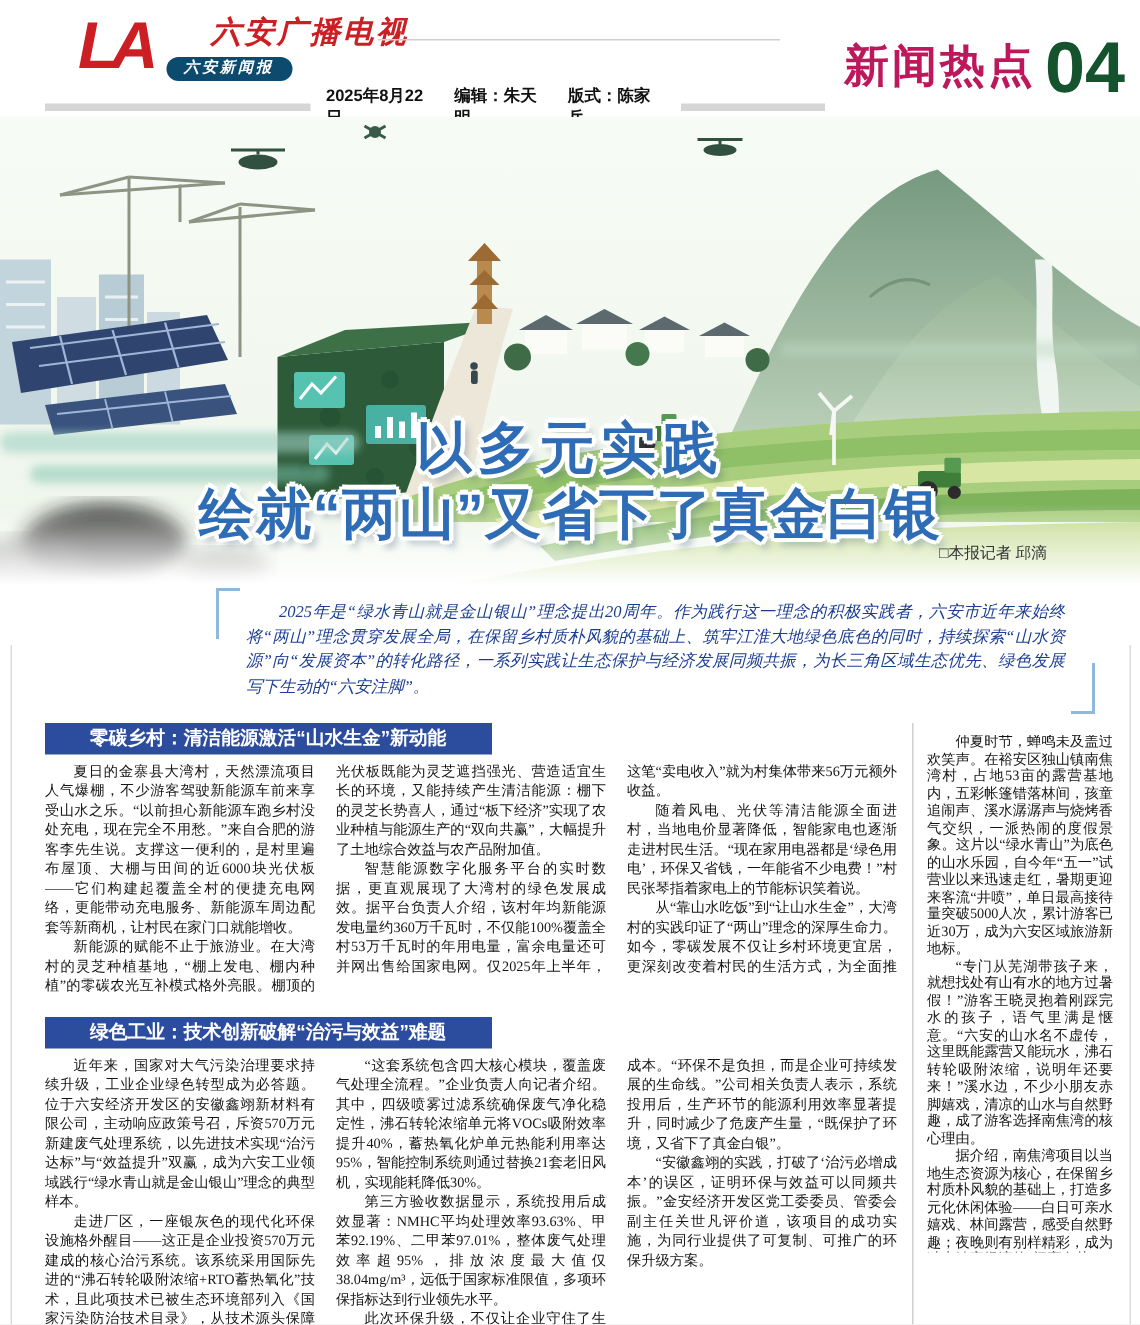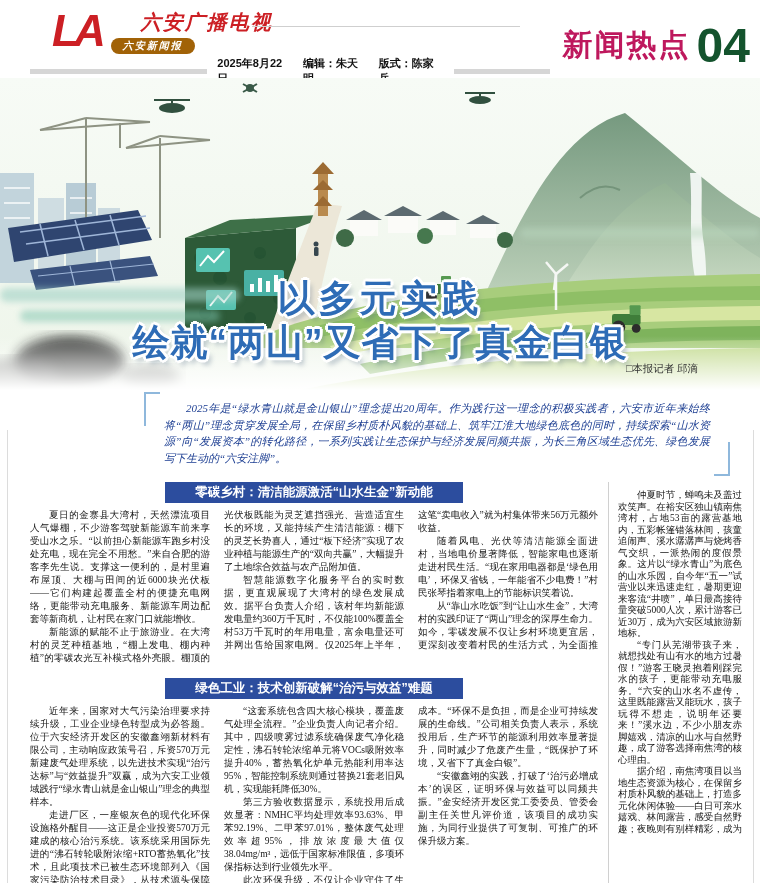--- a/index.html
+++ b/index.html
@@ -15,21 +15,21 @@
   .logo-mark {
     font-family:"Liberation Sans", sans-serif; font-weight:900; font-style:italic;
     font-size:44px; line-height:44px; color:#cc1f24; letter-spacing:-5px; padding-right:10px;
   }
   .logo-text { padding-top:2px; }
   .logo-title {
     font-family:"Liberation Serif", serif; font-weight:bold; font-style:italic;
     color:#cc1f24; font-size:20px; letter-spacing:2px; line-height:24px;margin-left:30px;
   }
   .logo-pill {
-    display:inline-block; margin-top:4px; background:#a16207; color:#fff;
+    display:inline-block; margin-top:4px; background:#0c4a6e; color:#fff;
     font-style:italic; font-weight:bold; font-size:10px; line-height:14px;
     padding:1px 12px; border-radius:8px; letter-spacing:2px;
   }
   .masthead-rule { position:absolute; left:252px; top:26px; width:268px; height:1px; background:#cfcfcf; }
   .date-row {
     position:absolute; left:30px; top:56px; width:520px;
     display:flex; align-items:center; gap:10px;
     font-family:"Liberation Sans", sans-serif; font-weight:bold; font-size:11px; color:#111;
   }
   .gray-bar { height:5px; background:#d6d6d6; }
@@ -65,21 +65,21 @@
   .bracket.tl { left:-6px; top:-2px; border-left:2px solid #8fb8dc; border-top:2px solid #8fb8dc; }
   .bracket.br { right:-6px; bottom:-2px; border-right:2px solid #8fb8dc; border-bottom:2px solid #8fb8dc; }
   .intro-text {
     font-style:italic; color:#1c3e92; font-size:11px; line-height:16.5px;
     text-align:justify; text-indent:2em;
   }
   
   .content { display:flex; padding:8px 8px 0 30px; gap:0; }
   .main-col { width:578px; padding-right:10px; }
   .side-col { width:134px; border-left:1px solid #d0d0d0; padding-left:9px; }
-  .sec-head-row { display:flex; justify-content:center; }
+  .sec-head-row { display:flex; justify-content:flex-start; }
   .sec-head {
     background:#2c4d9e; color:#fff; font-family:"Liberation Sans", sans-serif;
     font-weight:bold; font-size:12.5px; line-height:15px; padding:3px 30px; text-align:center;
   }
   .sec-body {
     margin-top:6px; font-size:9.5px; line-height:13px; text-align:justify; color:#151515;
     column-gap:14px; column-fill:auto; overflow:hidden;
   }
   .cols3 { column-count:3; }
   .s1 { height:160px; margin-bottom:9px; }
@@ -355,21 +355,21 @@
           <p class="para">第三方验收数据显示，系统投用后成效显著：NMHC平均处理效率93.63%、甲苯92.19%、二甲苯97.01%，整体废气处理效率超95%，排放浓度最大值仅38.04mg/m³，远低于国家标准限值，多项环保指标达到行业领先水平。</p>
           <p class="para">此次环保升级，不仅让企业守住了生态红线，更优化了生产流程、降低了运营成本。“环保不是负担，而是企业可持续发展的生命线。”公司相关负责人表示，系统投用后，生产环节的能源利用效率显著提升，同时减少了危废产生量，“既保护了环境，又省下了真金白银”。</p>
           <p class="para">“安徽鑫翊的实践，打破了‘治污必增成本’的误区，证明环保与效益可以同频共振。”金安经济开发区党工委委员、管委会副主任关世凡评价道，该项目的成功实施，为同行业提供了可复制、可推广的环保升级方案。</p>
         </div>
       </section>
     </div>
 
     <aside class="side-col">
       <div class="sec-body side-body">
         <p class="para">仲夏时节，蝉鸣未及盖过欢笑声。在裕安区独山镇南焦湾村，占地53亩的露营基地内，五彩帐篷错落林间，孩童追闹声、溪水潺潺声与烧烤香气交织，一派热闹的度假景象。这片以“绿水青山”为底色的山水乐园，自今年“五一”试营业以来迅速走红，暑期更迎来客流“井喷”，单日最高接待量突破5000人次，累计游客已近30万，成为六安区域旅游新地标。</p>
-        <p class="para">“专门从芜湖带孩子来，就想找处有山有水的地方过暑假！”游客王晓灵抱着刚踩完水的孩子，更能带动充电服务。“六安的山水名不虚传，这里既能露营又能玩水，孩子玩得不想走，说明年还要来！”溪水边，不少小朋友赤脚嬉戏，清凉的山水与自然野趣，成了游客选择南焦湾的核心理由。</p>
+        <p class="para">“专门从芜湖带孩子来，就想找处有山有水的地方过暑假！”游客王晓灵抱着刚踩完水的孩子，语气里满是惬意。“六安的山水名不虚传，这里既能露营又能玩水，沸石转轮吸附浓缩，说明年还要来！”溪水边，不少小朋友赤脚嬉戏，清凉的山水与自然野趣，成了游客选择南焦湾的核心理由。</p>
         <p class="para">据介绍，南焦湾项目以当地生态资源为核心，在保留乡村质朴风貌的基础上，打造多元化休闲体验——白日可亲水嬉戏、林间露营，感受自然野趣；夜晚则有别样精彩，成为独山镇夜经济的“闪亮名片”。</p>
 
       </div>
     </aside>
   </div>
 
   <div class="edge-line l"></div>
   <div class="edge-line r"></div>
 </div>
 

